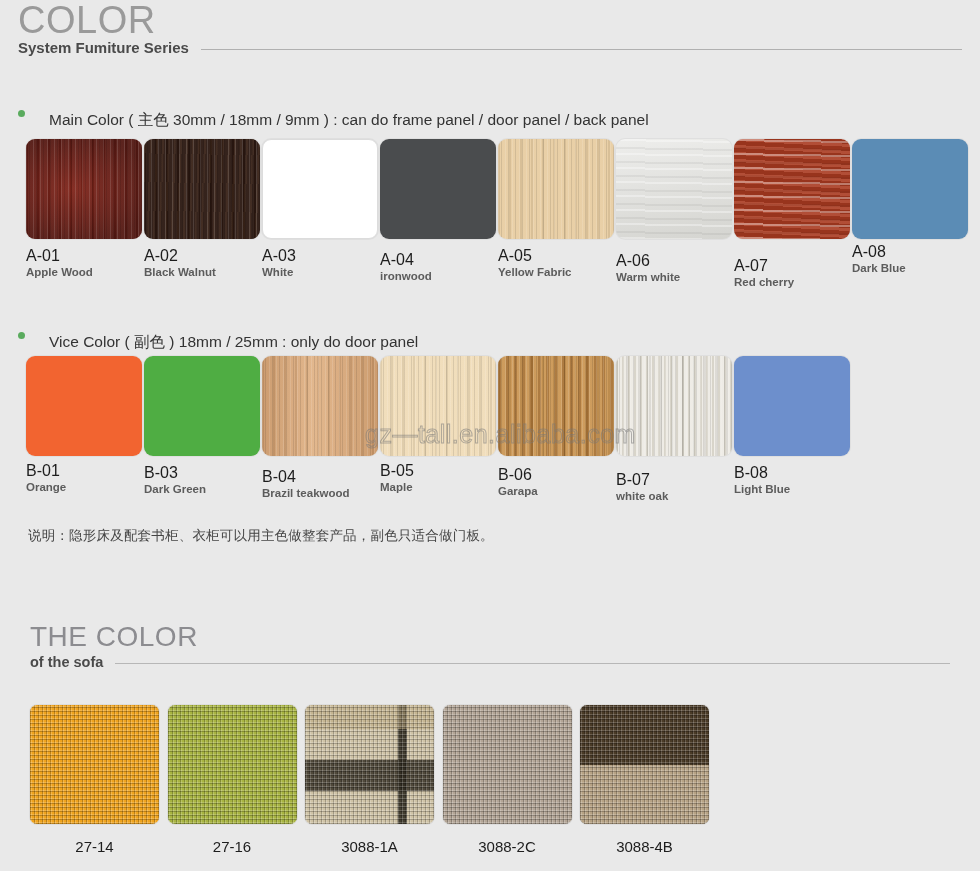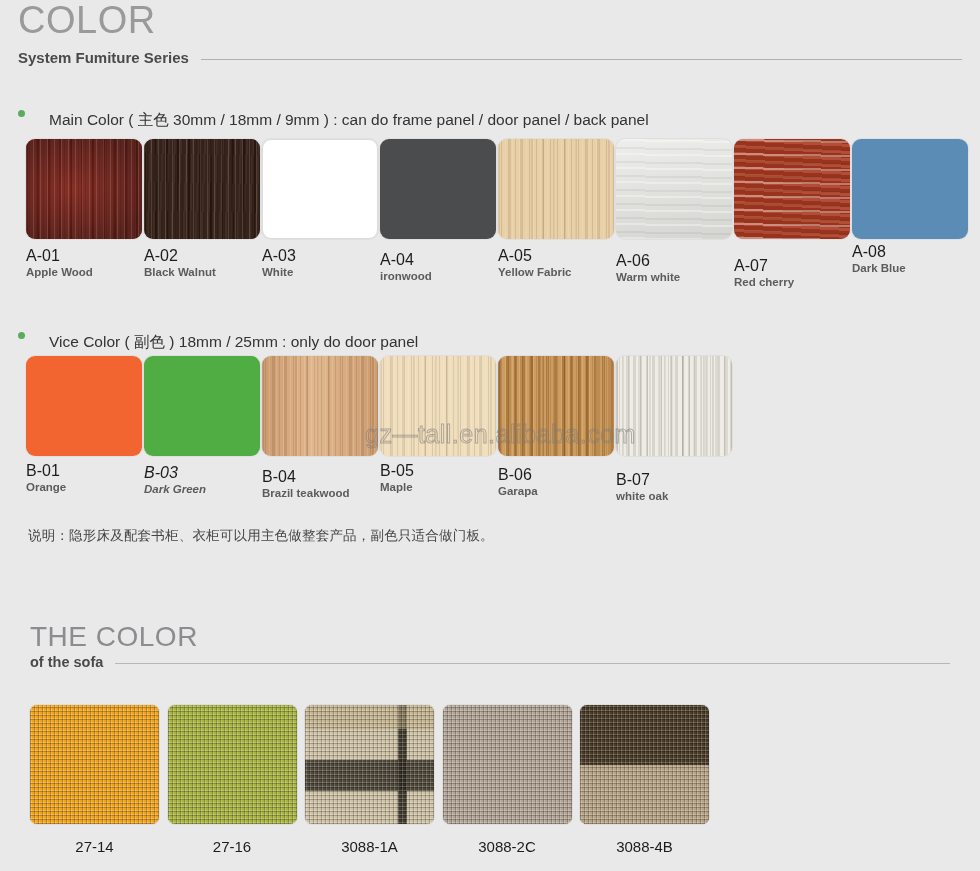--- a/index.html
+++ b/index.html
@@ -12,21 +12,21 @@
     position: relative;
     overflow: hidden;
   }
 
   
   .page-head { position:absolute; left:18px; top:2px; width:944px; }
   .page-head .big {
     font-size: 38px; color:#9a9a9a; letter-spacing:0.5px;
     font-weight: 400; line-height: 36px;
   }
-  .page-head .sub-row { display:flex; align-items:center; gap:12px; margin-top:11px; }
+  .page-head .sub-row { display:flex; align-items:center; gap:12px; margin-top:1px; }
   .page-head .sub {
     font-size: 15px; font-weight: bold; color:#4a4a4a; white-space:nowrap;
   }
   .page-head .rule { flex:1 1 auto; height:1px; background:#b0b0b0; margin-top:3px; }
 
   
   .bullet-line { position:absolute; display:flex; gap:24px; }
   .dot { width:7px; height:7px; border-radius:50%; background:#5aab5e; flex:none; }
   .bullet-text { font-size:15.5px; color:#333; white-space:nowrap; }
 
@@ -216,21 +216,21 @@
 <div class="row" id="vice-row" style="left:26px; top:356px;">
     <div class="cell" style="width: 117px; margin-right: 1px;">
       <div class="chip " title="B-01 Orange" style="background: rgb(242, 100, 48);"></div>
       <div class="labels" style="left: 0px; top: 106px;">
         <div class="label-code">B-01</div>
         <div class="label-name">Orange</div>
       </div>
     </div>
     <div class="cell" style="width: 117px; margin-right: 1px;">
       <div class="chip " title="B-03 Dark Green" style="background: rgb(79, 173, 67);"></div>
-      <div class="labels" style="left: 0px; top: 108px; font-style: italic;">
+      <div class="labels" style="left: 0px; top: 108px;">
         <div class="label-code">B-03</div>
         <div class="label-name">Dark Green</div>
       </div>
     </div>
     <div class="cell" style="width: 117px; margin-right: 1px;">
       <div class="chip grain-v" title="B-04 Brazil teakwood" style="background: rgb(215, 165, 118);">
         <div style="position: absolute; inset: 0px; pointer-events: none; background: linear-gradient(90deg, rgba(140, 85, 40, 0.18), rgba(255, 225, 190, 0.25) 45%, rgba(150, 95, 45, 0.2));"></div>
       </div>
       <div class="labels" style="left: 0px; top: 112px;">
         <div class="label-code">B-04</div>
@@ -253,20 +253,27 @@
         <div class="label-name">Garapa</div>
       </div>
     </div>
     <div class="cell" style="width: 117px; margin-right: 1px;">
       <div class="chip grain-v" title="B-07 white oak" style="background: rgb(230, 227, 218);">
         <div style="position: absolute; inset: 0px; pointer-events: none; background: repeating-linear-gradient(90deg, rgba(190, 185, 170, 0.4) 0px, rgba(190, 185, 170, 0.4) 2px, rgba(255, 255, 255, 0.3) 2px, rgba(255, 255, 255, 0.3) 6px);"></div>
       </div>
       <div class="labels" style="left: 0px; top: 115px;">
         <div class="label-code">B-07</div>
         <div class="label-name">white oak</div>
+      </div>
+    </div>
+    <div class="cell" style="width: 117px; margin-right: 1px;">
+      <div class="chip " title="B-08 Light Blue" style="background: rgb(109, 143, 204);"></div>
+      <div class="labels" style="left: 0px; top: 108px;">
+        <div class="label-code">B-08</div>
+        <div class="label-name">Light Blue</div>
       </div>
     </div>
   </div>
 
 <div class="watermark">gz—tall.en.alibaba.com</div>
 
 <div class="note">说明：隐形床及配套书柜、衣柜可以用主色做整套产品，副色只适合做门板。</div>
 
 <div class="sofa-head">
   <div class="big">THE COLOR</div>

